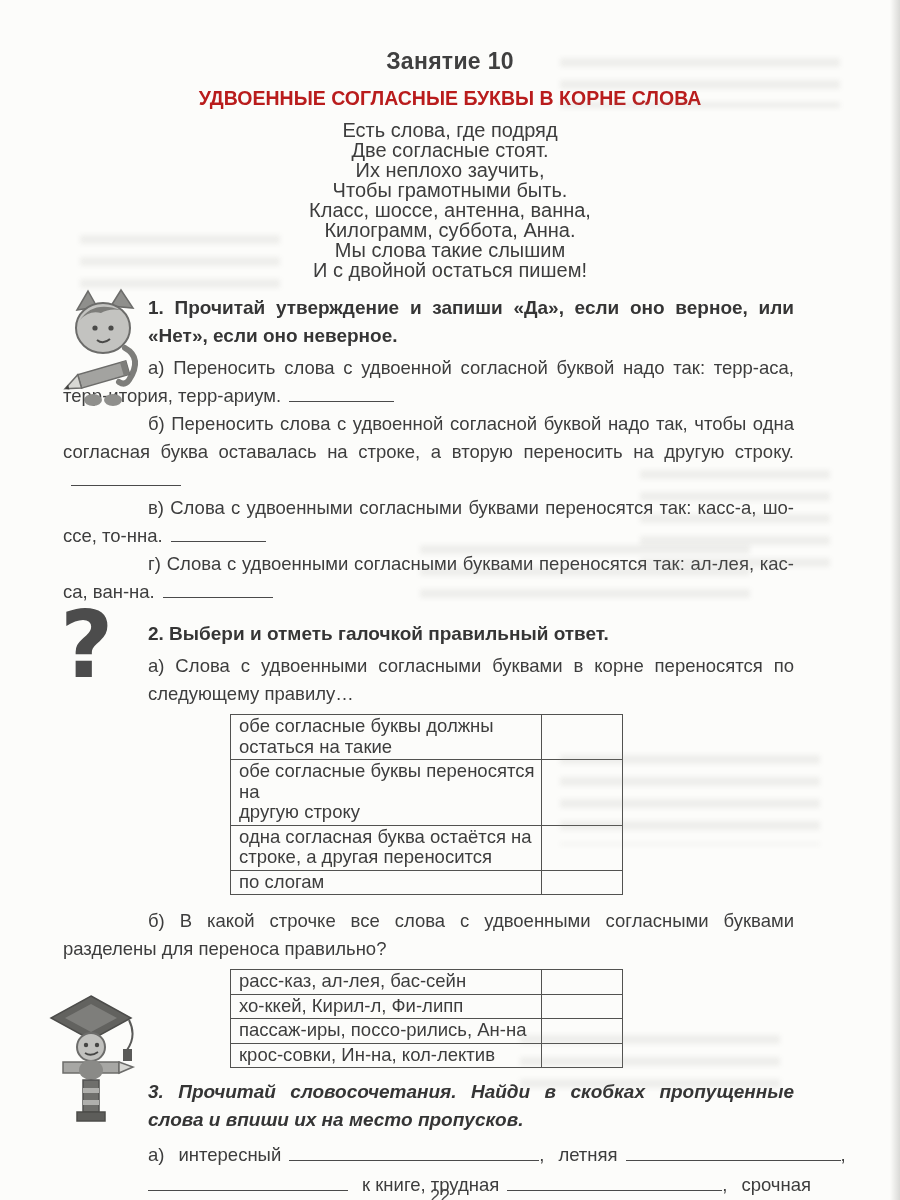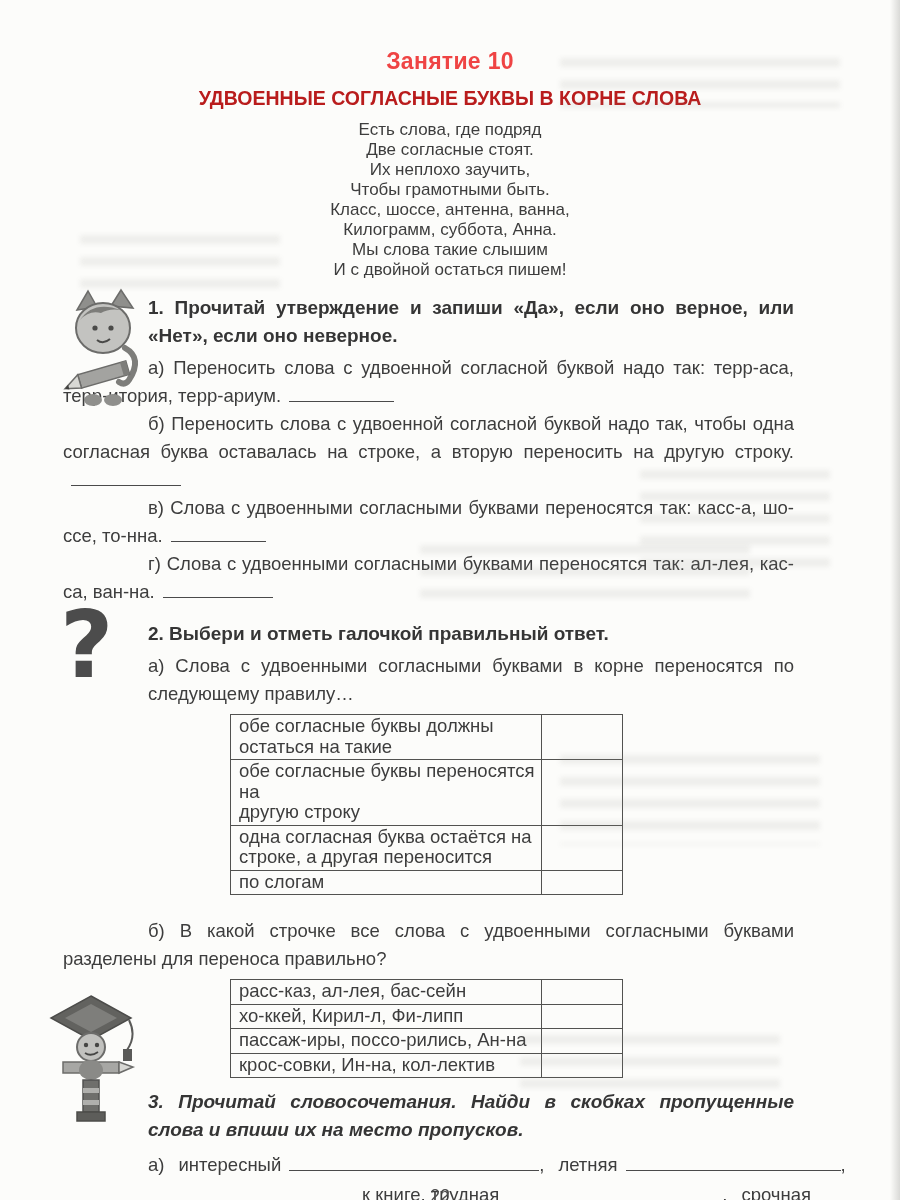--- a/index.html
+++ b/index.html
@@ -8,23 +8,23 @@
     background:#fcfcfa; overflow:hidden;
     font-family:"Liberation Sans","DejaVu Sans",sans-serif;
     color:#3d3d3d;
   }
   
   .edge-right { position:absolute; top:0; right:0; width:10px; height:100%;
     background:linear-gradient(to right, rgba(0,0,0,0), rgba(60,60,55,0.18)); }
   .ghost { position:absolute; filter:blur(2.5px); opacity:.45; pointer-events:none;
     background:repeating-linear-gradient(to bottom, rgba(140,140,135,.28) 0 9px, rgba(0,0,0,0) 9px 22px); }
   
-  .lesson-title { padding-top:48px; text-align:center; font-size:23px; font-weight:bold; color:#ef4444; letter-spacing:.3px; }
+  .lesson-title { padding-top:48px; text-align:center; font-size:23px; font-weight:bold; color:#404040; letter-spacing:.3px; }
   .topic-title  { margin-top:12px; text-align:center; font-size:19.5px; font-weight:bold; color:#b91c1c; }
-  .poem { margin-top:10px; text-align:center; font-size:17px; line-height:20px; }
+  .poem { margin-top:10px; text-align:center; font-size:20px; line-height:20px; }
   .poem div { line-height:20px; padding:0; }
   
   .content { padding:0 106px 0 63px; }
   .ex-heading { margin:14px 0 0 85px; font-weight:bold; font-size:19px; line-height:28px; text-align:justify; color:#353535; }
   .body-par { margin:0; font-size:18.5px; line-height:28px; text-align:justify; text-indent:85px; }
   .body-par.first { margin-top:4px; }
   .beside { margin-left:85px; text-indent:0; }
   .blank { display:inline-block; border-bottom:1.7px solid #4a4a4a; height:4px; margin-left:8px; }
   .w95{width:95px}.w105{width:105px}.w110{width:110px}.w200{width:200px}.w215{width:215px}.w250{width:250px}
   
@@ -154,21 +154,21 @@
       </tr>
       <tr>
         <td class="opt-text">
           <div>по слогам</div>
         </td>
         <td class="chk"></td>
       </tr>
     </tbody>
       </table>
 
-    <p class="body-par" style="margin-top:22px;">б) В какой строчке все слова с удвоенными согласными буквами разделены для переноса правильно?</p>
+    <p class="body-par" style="margin-top:12px;">б) В какой строчке все слова с удвоенными согласными буквами разделены для переноса правильно?</p>
 
     <table class="opt">
       <tbody>
           <tr>
         <td class="opt-text">
               <div>расс-каз, ал-лея, бас-сейн</div>
             </td>
         <td class="chk"></td>
       </tr>
       <tr>

